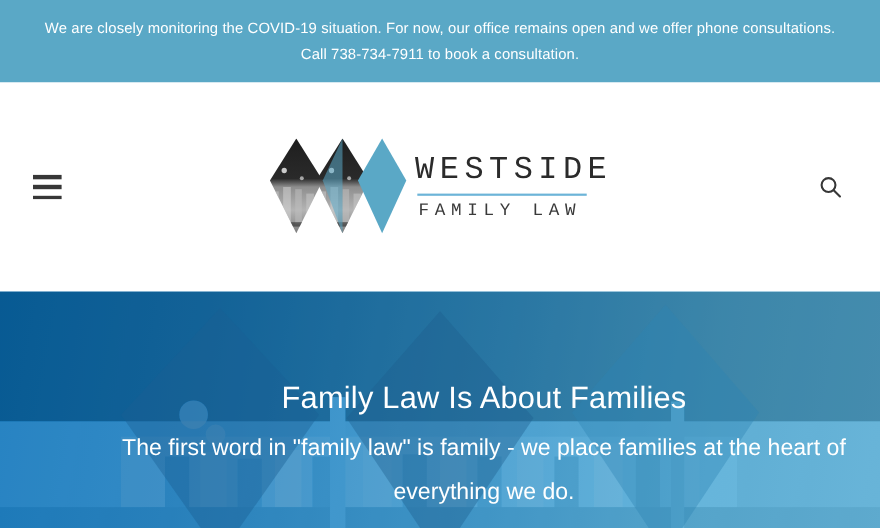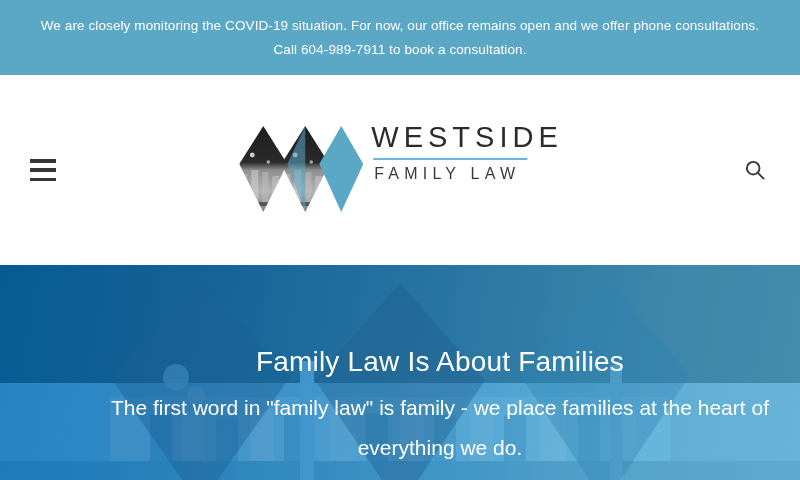--- a/index.html
+++ b/index.html
@@ -52,21 +52,21 @@
     transform:translateY(-50%);
     width:26px; height:26px;
     cursor:pointer; background:none; border:0; padding:0;
     display:flex; align-items:center; justify-content:center;
   }
 
   
   .logo-lockup {
     position:absolute; left:50%; top:50%;
     transform:translate(-50%,-50%);
-    display:flex; gap:0px;
+    display:flex; align-items:center; gap:0px;font-family:Liberation Mono, monospace;
   }
   .logo-mark { width:128px; height:96px; display:block; }
   .logo-wordmark {
     display:flex; flex-direction:column;
     align-items:stretch; margin-left:6px;
   }
   .wordmark-primary {
     font-size:29px; line-height:30px;
     letter-spacing:5.0px;
     color:#2b2b2b;
@@ -119,21 +119,21 @@
     font-weight:400; text-align:center;
     max-width:660px;
     margin-top:9px;
   }
 </style>
 </head>
 <body>
 
 <div class="covid-banner">
   <div class="covid-line">We are closely monitoring the COVID-19 situation. For now, our office remains open and we offer phone consultations.</div>
-  <div class="covid-line">Call 604-989-7911 to book a consultation.</div>
+  <div class="covid-line">Call 738-734-7911 to book a consultation.</div>
 </div>
 
 <header class="site-header">
 
   <button class="hamburger-button" aria-label="Menu">
     <span></span>
     <span></span>
     <span></span>
   </button>
 

